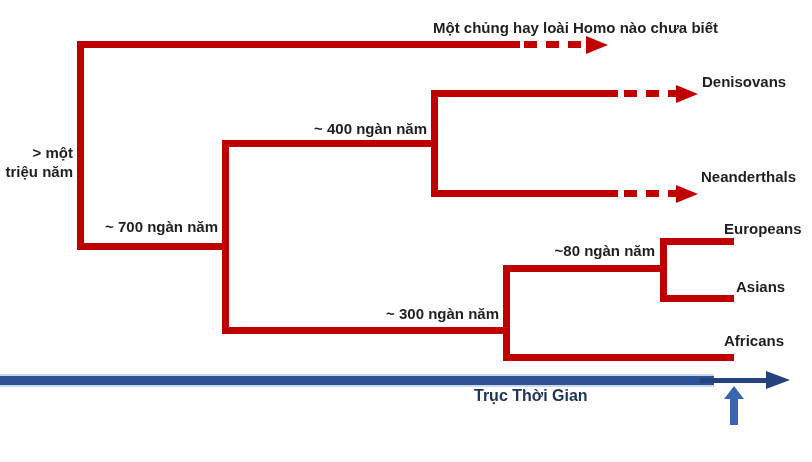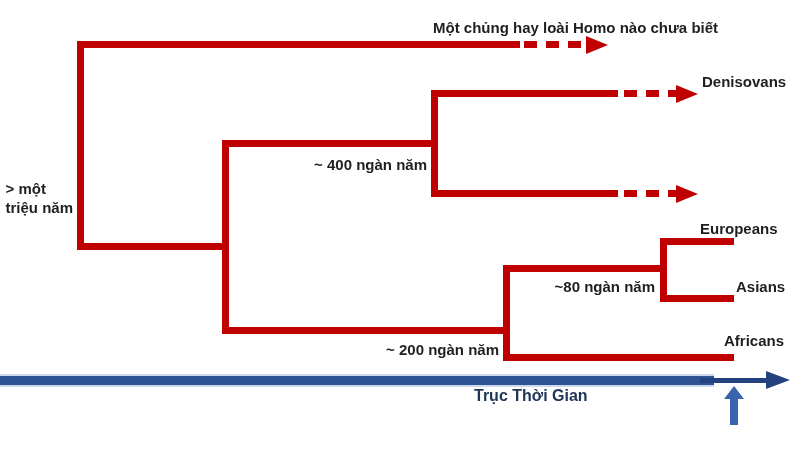--- a/index.html
+++ b/index.html
@@ -24,21 +24,21 @@
   }
   .arrow-r{
     position:absolute;width:0;height:0;
     border-top:9px solid transparent;border-bottom:9px solid transparent;
     border-left:22px solid var(--branch-red);
   }
   .lbl{
     position:absolute;color:var(--text-dark);font-size:15px;font-weight:700;
     white-space:nowrap;line-height:19px;
   }
-  .lbl.right{text-align:left;margin-top:36px;}
+  .lbl.right{text-align:right;}
   .axis-bar{
     position:absolute;left:0;top:374px;width:714px;height:9px;
     background:var(--axis-blue);
     border-top:2px solid var(--axis-edge);border-bottom:2px solid var(--axis-edge);
   }
   .axis-shaft{position:absolute;left:700px;top:378px;width:66px;height:5px;background:var(--axis-dark);}
   .axis-head{
     position:absolute;left:766px;top:371px;width:0;height:0;
     border-top:9px solid transparent;border-bottom:9px solid transparent;
     border-left:24px solid var(--axis-dark);
@@ -85,26 +85,28 @@
   <div class="bar" style="left:660px;top:295px;width:74px;height:7px"></div>
   <div class="bar" style="left:503px;top:354px;width:231px;height:7px"></div>
 
   <div class="lbl" style="left:433px;top:18px">Một chủng hay loài Homo nào chưa biết</div>
 
   <div class="lbl right" style="right:739px;top:143px">
     <span style="display:block">&gt; một</span>
     <span style="display:block">triệu năm</span>
   </div>
 
+  <div class="lbl right" style="right:594px;top:217px">~ 700 ngàn năm</div>
   <div class="lbl right" style="right:385px;top:119px">~ 400 ngàn năm</div>
-  <div class="lbl right" style="right:313px;top:304px">~ 200 ngàn năm</div>
+  <div class="lbl right" style="right:313px;top:304px">~ 300 ngàn năm</div>
   <div class="lbl right" style="right:157px;top:241px">~80 ngàn năm</div>
 
   <div class="lbl" style="left:702px;top:72px">Denisovans</div>
-  <div class="lbl" style="left:700px;top:219px">Europeans</div>
+  <div class="lbl" style="left:701px;top:167px">Neanderthals</div>
+  <div class="lbl" style="left:724px;top:219px">Europeans</div>
   <div class="lbl" style="left:736px;top:277px">Asians</div>
   <div class="lbl" style="left:724px;top:331px">Africans</div>
 
   <div class="axis-bar"></div>
   <div class="axis-shaft"></div>
   <div class="axis-head"></div>
 
   <div class="tl-lbl" style="left:436px;top:387px">Trục Thời Gian</div>
 
   <div class="now-head"></div>

